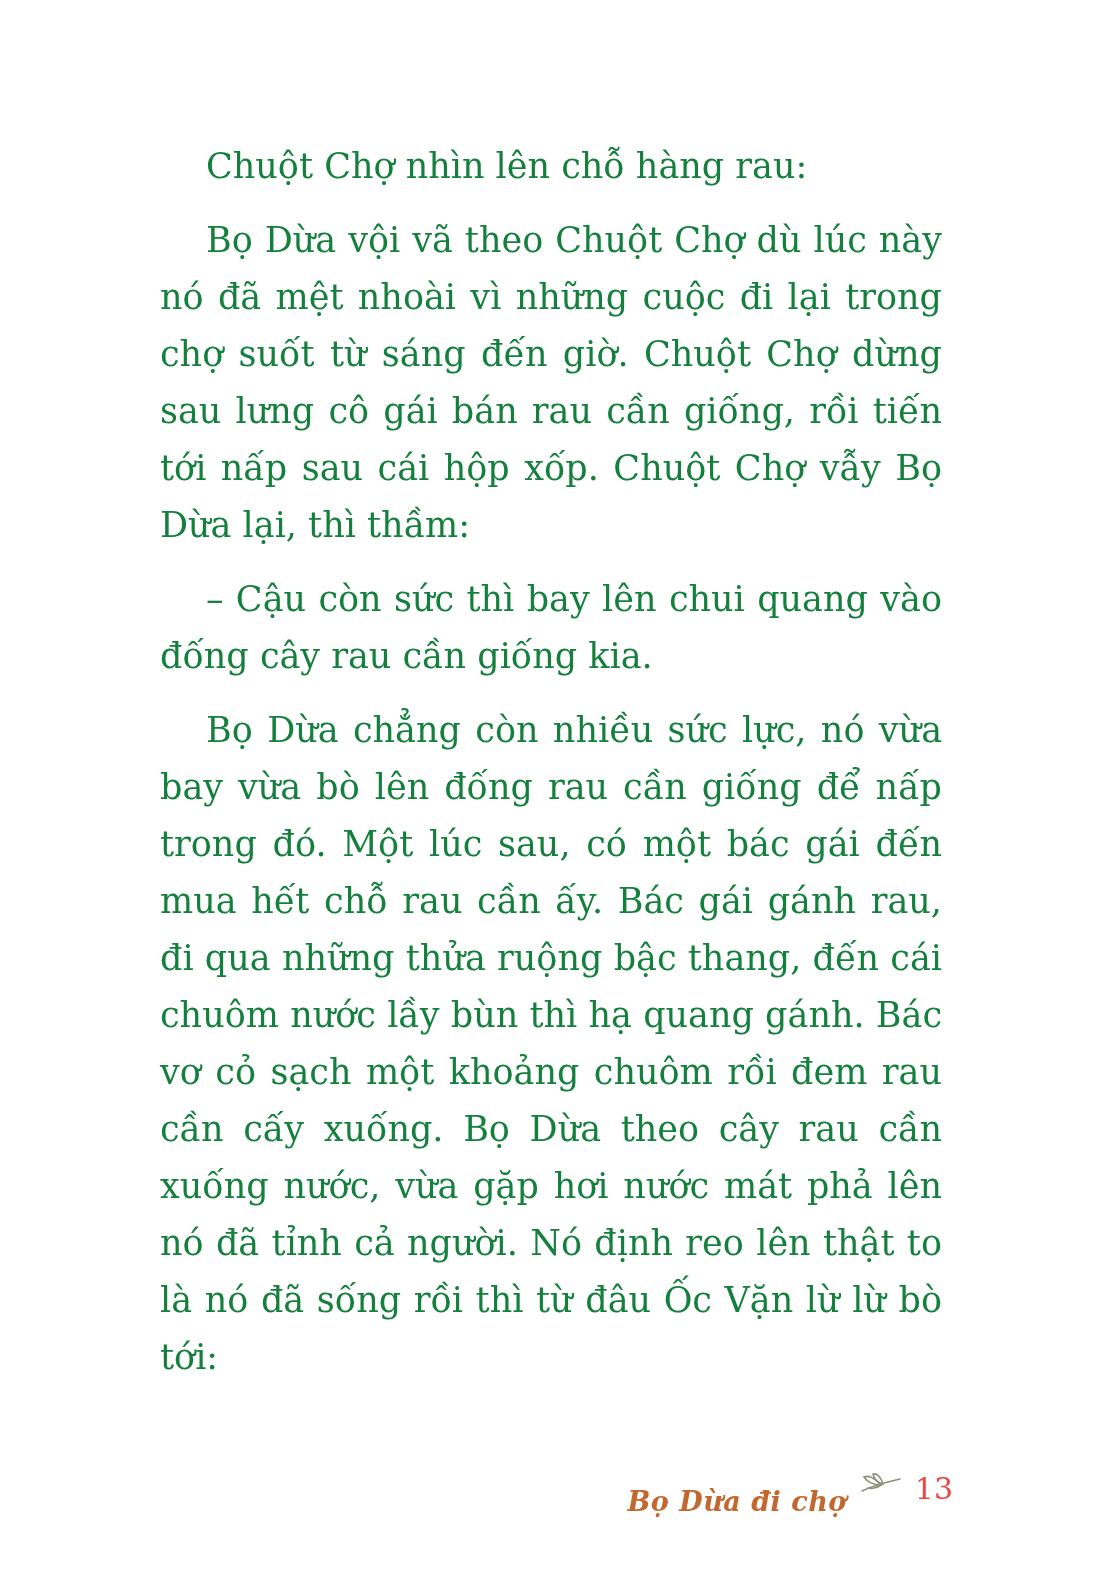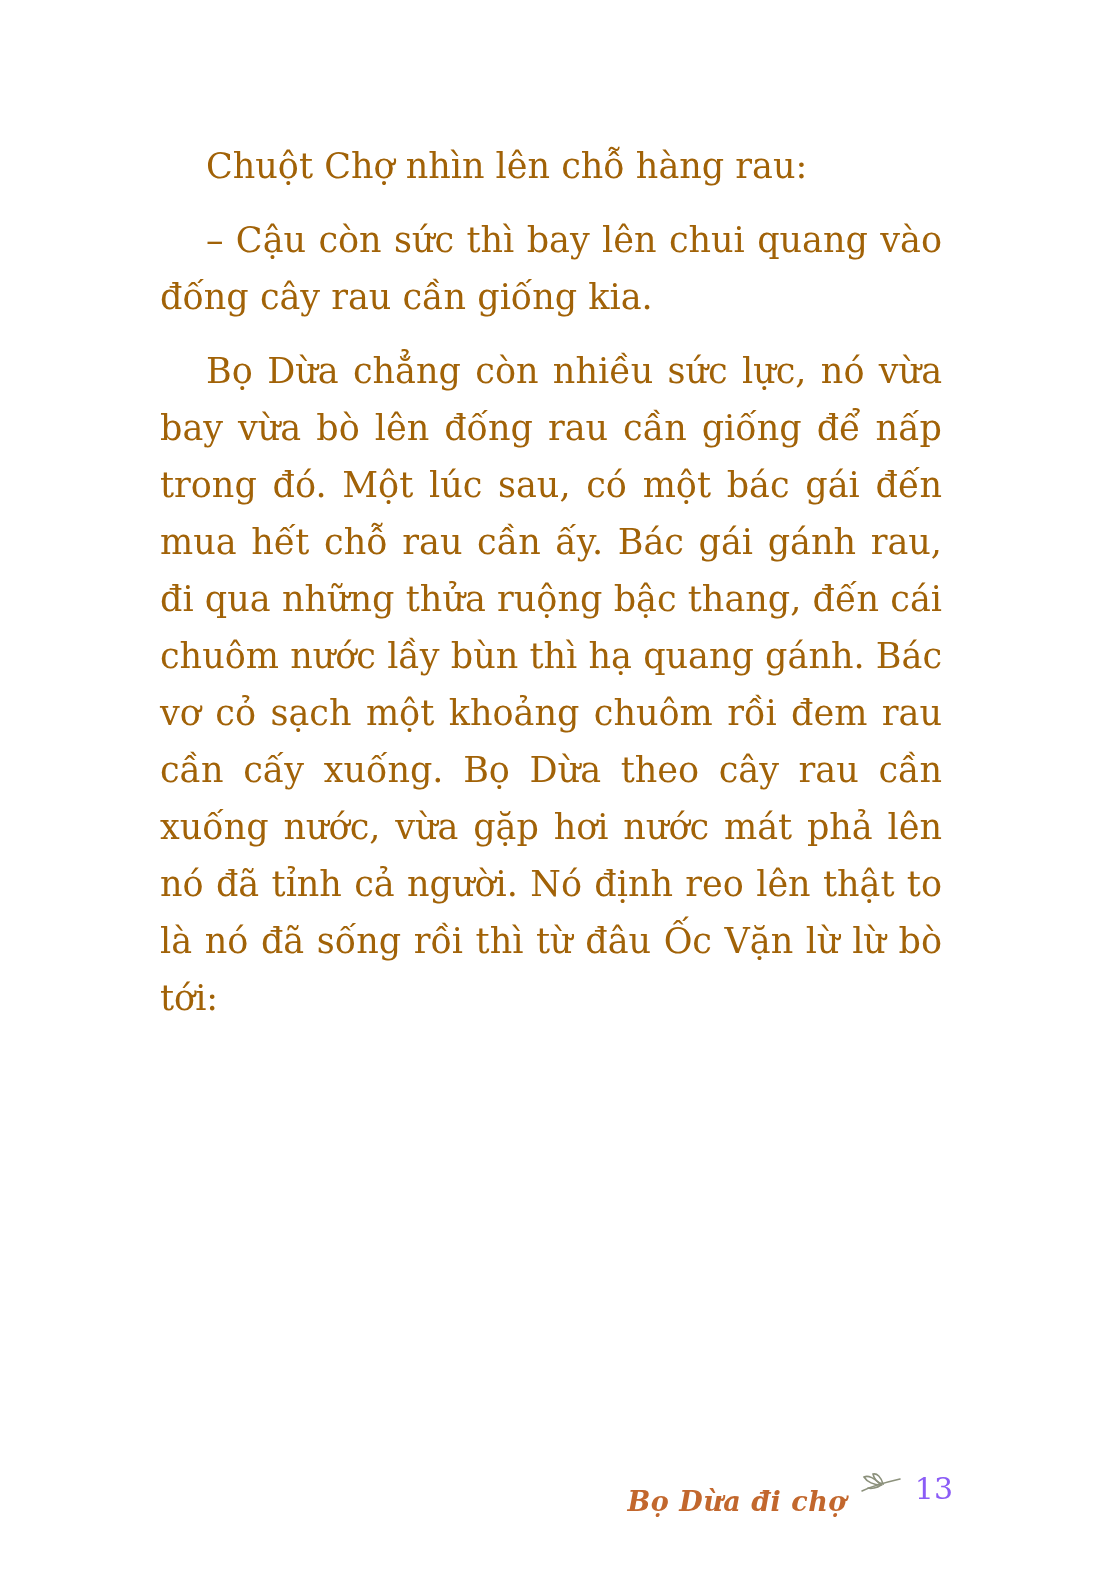--- a/index.html
+++ b/index.html
@@ -25,21 +25,21 @@
     top: 138px;
     left: 160px;
     width: 782px;
   }
   .text-block p {
     margin: 0 0 17px 0;
     font-size: 35px;
     line-height: 57px;
     text-align: justify;
     text-indent: 46px;
-    color: #a16207;
+    color: #15803d;
   }
   .page-footer {
     position: absolute;
     right: 150px;
     bottom: 58px;
     display: flex;
     align-items: center;
     gap: 12px;
   }
   .running-title {
@@ -51,32 +51,33 @@
     letter-spacing: 0.5px;
     margin-top: 40px;
   }
   .footer-icon {
     display: inline-flex;
     align-items: center;
     transform: translateY(3px);
   }
   .page-number {
     font-size: 30px;
-    color: #8b5cf6;
+    color: #ef4444;
     font-style: normal;
     margin-top: 14px;
   }
 </style>
 </head>
 <body>
 
 <div class="page">
 
   <main class="text-block">
     <p>Chuột Chợ nhìn lên chỗ hàng rau:</p>
+    <p>Bọ Dừa vội vã theo Chuột Chợ dù lúc này nó đã mệt nhoài vì những cuộc đi lại trong chợ suốt từ sáng đến giờ. Chuột Chợ dừng sau lưng cô gái bán rau cần giống, rồi tiến tới nấp sau cái hộp xốp. Chuột Chợ vẫy Bọ Dừa lại, thì thầm:</p>
     <p>– Cậu còn sức thì bay lên chui quang vào đống cây rau cần giống kia.</p>
     <p>Bọ Dừa chẳng còn nhiều sức lực, nó vừa bay vừa bò lên đống rau cần giống để nấp trong đó. Một lúc sau, có một bác gái đến mua hết chỗ rau cần ấy. Bác gái gánh rau, đi qua những thửa ruộng bậc thang, đến cái chuôm nước lầy bùn thì hạ quang gánh. Bác vơ cỏ sạch một khoảng chuôm rồi đem rau cần cấy xuống. Bọ Dừa theo cây rau cần xuống nước, vừa gặp hơi nước mát phả lên nó đã tỉnh cả người. Nó định reo lên thật to là nó đã sống rồi thì từ đâu Ốc Vặn lừ lừ bò tới:</p>
   </main>
 
   <footer class="page-footer">
     <span class="running-title">Bọ Dừa đi chợ</span>
     <span class="footer-icon">
       <svg viewBox="0 0 44 26" width="44" height="26" aria-hidden="true">
         <g stroke="#8c917c" stroke-width="1.6" fill="none" stroke-linecap="round">
           <path d="M3 19 C13 14, 28 10, 41 7"></path>

